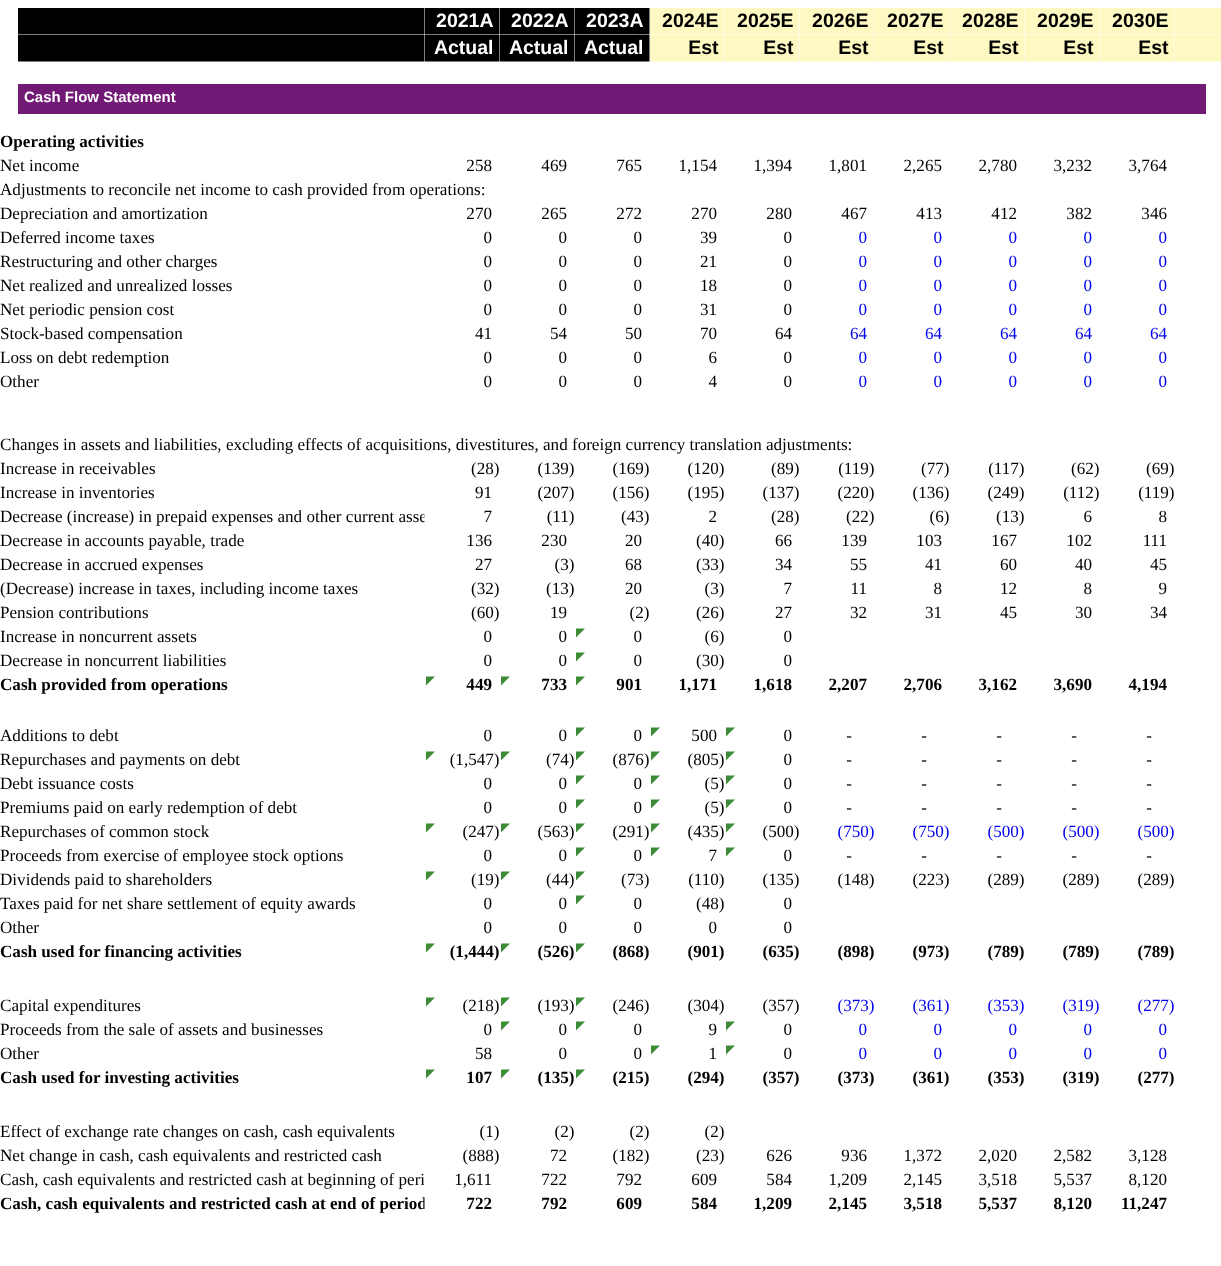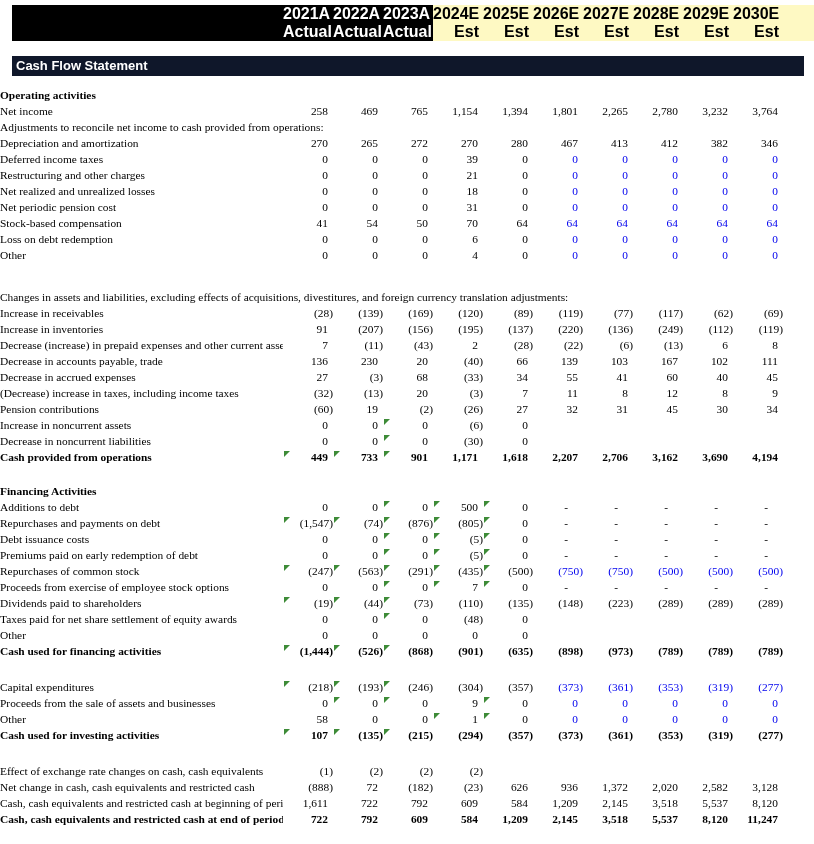--- a/index.html
+++ b/index.html
@@ -4,29 +4,29 @@
 <style>
   html,body{margin:0;padding:0;}
   body{
     width:814px;height:844px;overflow:hidden;background:#ffffff;
     font-family:"Liberation Sans",sans-serif;color:#000;
   }
   
   table{border-collapse:collapse;table-layout:fixed;}
   #year-header{margin:5px 0 0 12px;width:802px;}
   #year-header td{
-    height:18px;line-height:18px;font-size:16px;font-weight:bold;
+    height:18px;line-height:18px;font-size:13px;font-weight:bold;
     text-align:right;padding:0 4px 0 0;overflow:hidden;white-space:nowrap;
   }
   .hblack{background:#000000;color:#ffffff;}
   .hgray{background:#fef9c3;color:#000000;}
   
   #title-bar{
-    margin:15px 10px 0 12px;height:20px;line-height:20px;background:#0f172a;
-    color:#ffffff;font-weight:bold;font-size:13px;padding-left:4px;
+    margin:15px 10px 0 12px;height:20px;line-height:20px;background:#701a75;
+    color:#ffffff;font-weight:bold;font-size:10px;padding-left:4px;
   }
   
   #main-table{margin-top:11px;width:814px;font-family:Liberation Serif, serif;}
   #main-table td{
     height:16px;line-height:16px;font-size:11.4px;padding:0;
     vertical-align:middle;overflow:hidden;white-space:nowrap;
   }
   td.label{padding-left:10px;text-align:left;}
   td.section{font-weight:bold;}
   td.val{text-align:right;position:relative;padding-right:3px;}
@@ -383,23 +383,20 @@
         <td class="val bold"><span class="num pos">2,706</span></td>
         <td class="val bold"><span class="num pos">3,162</span></td>
         <td class="val bold"><span class="num pos">3,690</span></td>
         <td class="val bold"><span class="num pos">4,194</span></td>
         <td></td>
       </tr>
       <tr class="spacer" style="height: 18px;">
         <td colspan="12"></td>
       </tr>
       <tr>
-        <td colspan="12" class="label section">Financing Activities</td>
-      </tr>
-      <tr>
         <td class="label">Additions to debt</td>
         <td class="val"><span class="num pos">0</span></td>
         <td class="val"><span class="num pos">0</span></td>
         <td class="val"><span class="flag"></span><span class="num pos">0</span></td>
         <td class="val"><span class="flag"></span><span class="num pos">500</span></td>
         <td class="val"><span class="flag"></span><span class="num pos">0</span></td>
         <td class="val"><span class="num dash">-</span></td>
         <td class="val"><span class="num dash">-</span></td>
         <td class="val"><span class="num dash">-</span></td>
         <td class="val"><span class="num dash">-</span></td>

